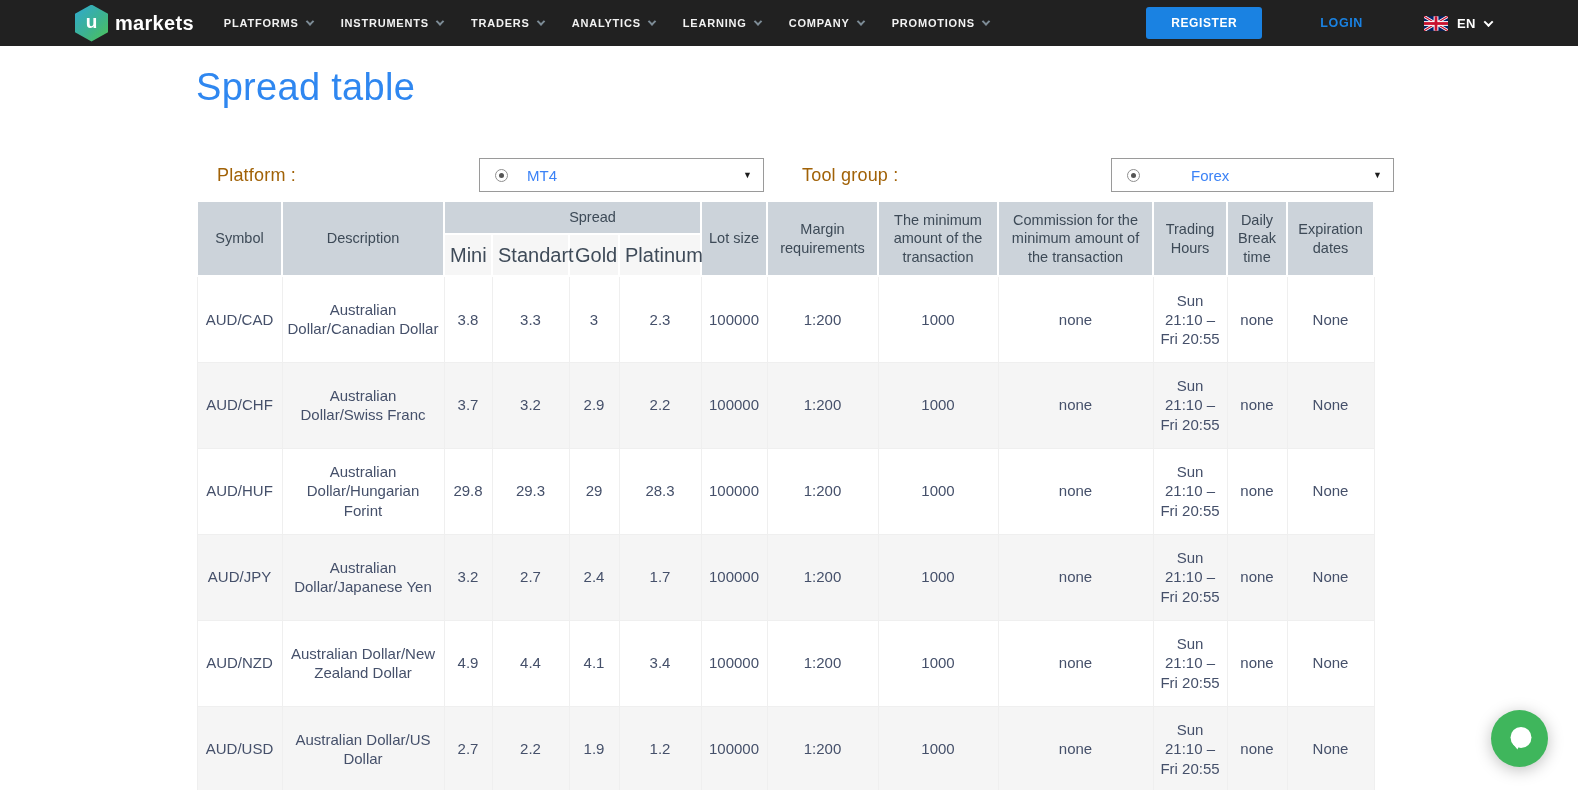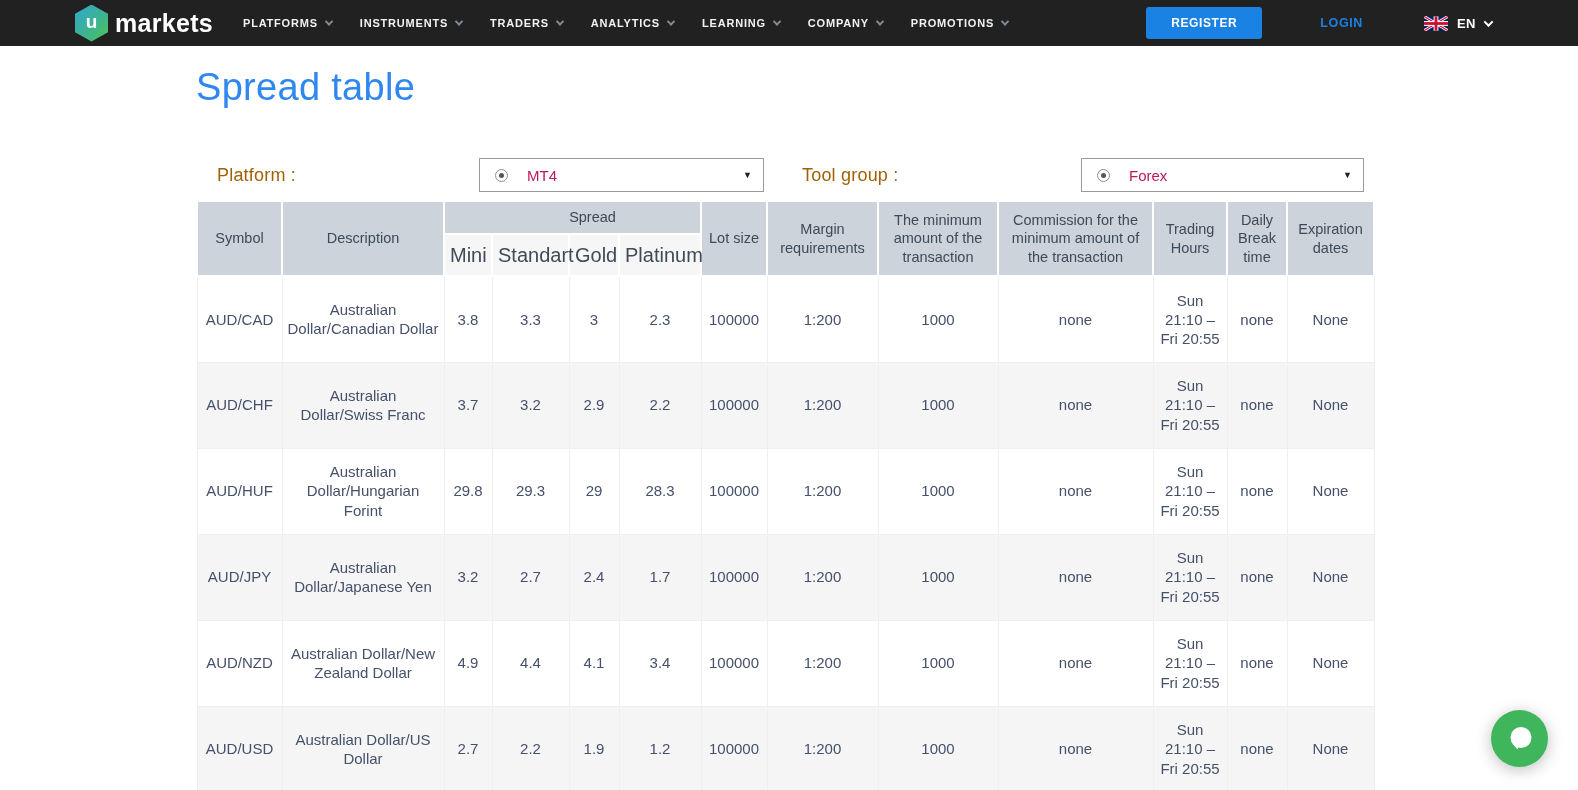--- a/index.html
+++ b/index.html
@@ -17,21 +17,21 @@
     padding:0 86px 0 75px;
   }
   .logo { display:flex; align-items:center; gap:7px; margin-right:30px; cursor:pointer; }
   .logo-hex {
     width:33px; height:37px;
     clip-path:polygon(50% 0%,100% 25%,100% 75%,50% 100%,0% 75%,0% 25%);
     background:linear-gradient(135deg,#2fa9d0 0%,#3db390 55%,#4ec455 100%);
     display:flex; align-items:center; justify-content:center;
     color:#fff; font-size:19px; font-weight:700; padding-bottom:2px;
   }
-  .logo-text { color:#fff; font-size:25px; font-weight:600; letter-spacing:0.3px; }
+  .logo-text { color:#fff; font-size:20px; font-weight:600; letter-spacing:0.3px; }
   .nav-menu { display:flex; align-items:center;justify-content:space-between; }
   .nav-item {
     display:flex; align-items:center; gap:8px;
     color:#f2f2f2; font-size:11px; font-weight:700; letter-spacing:0.8px;
     margin-right:28px; cursor:pointer; white-space:nowrap;
   }
   .chev {
     display:inline-block; width:6px; height:6px;
     border-right:2px solid #7d8c96; border-bottom:2px solid #7d8c96;
     transform:rotate(45deg) translate(-1px,-1px);
@@ -64,27 +64,27 @@
   }
   .ctl-label.platform { left:21px; }
   .ctl-label.toolgroup { left:606px; }
   .select-box {
     position:absolute; top:0; height:34px; background:#fff;
     border:1px solid #9a9a9a;
     display:flex; align-items:center; padding:0 11px 0 15px;
     cursor:pointer;
   }
   .select-box.platform-select { left:283px; width:285px; }
-  .select-box.toolgroup-select { left:885px; width:283px; }
+  .select-box.toolgroup-select { left:915px; width:283px;gap:32px; }
   .radio-icon {
     width:13px; height:13px; border:1px solid #8f8f8f; border-radius:50%;
     display:flex; align-items:center; justify-content:center; flex:0 0 auto;
   }
   .radio-icon::after { content:""; width:5px; height:5px; border-radius:50%; background:#555; }
-  .select-value { margin-left:19px; font-size:15px; color:#be185d; }
+  .select-value { margin-left:19px; font-size:15px; color:#3b82f6; }
   .select-arrow { margin-left:auto; font-size:9px; color:#1d1d1d; }
 
   
   .spread-table {
     border-collapse:collapse; table-layout:fixed; width:1177px;
     margin-top:8px; text-align:center;
     color:#45506a; font-size:15px; line-height:1.27;
   }
   .spread-table thead th {
     background:#ccd3da; color:#3d4a57; font-weight:400; font-size:14.5px;

